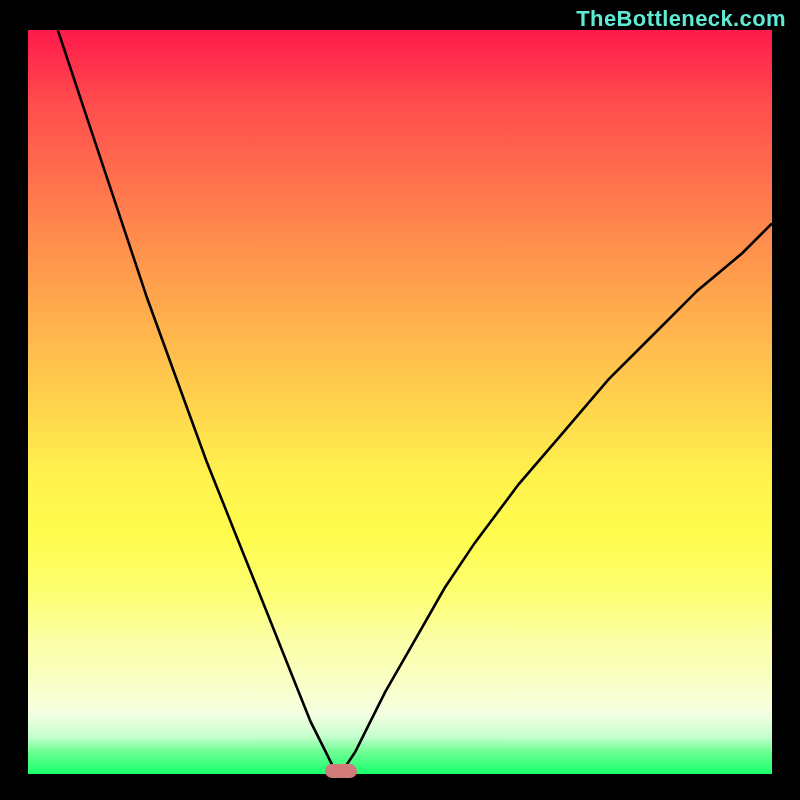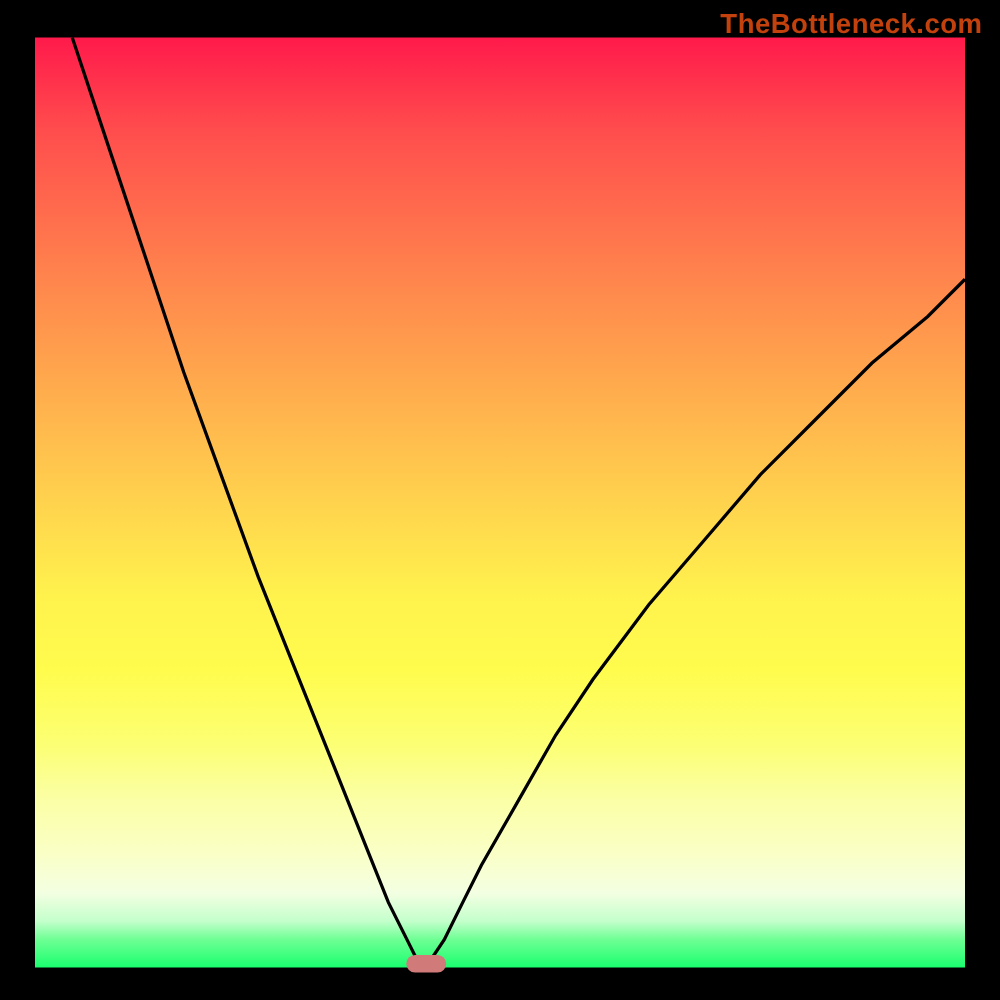--- a/index.html
+++ b/index.html
@@ -16,21 +16,21 @@
     width: 800px;
     height: 800px;
     background: #000;
   }
   .attribution {
     position: absolute;
     top: 6px;
     right: 14px;
     font-size: 22px;
     font-weight: 600;
-    color: #c2410c;
+    color: #5eead4;
     letter-spacing: 0.4px;
     z-index: 10;
   }
   .plot-area {
     position: absolute;
     left: 28px;
     top: 30px;
     width: 744px;
     height: 744px;
     background: linear-gradient(

